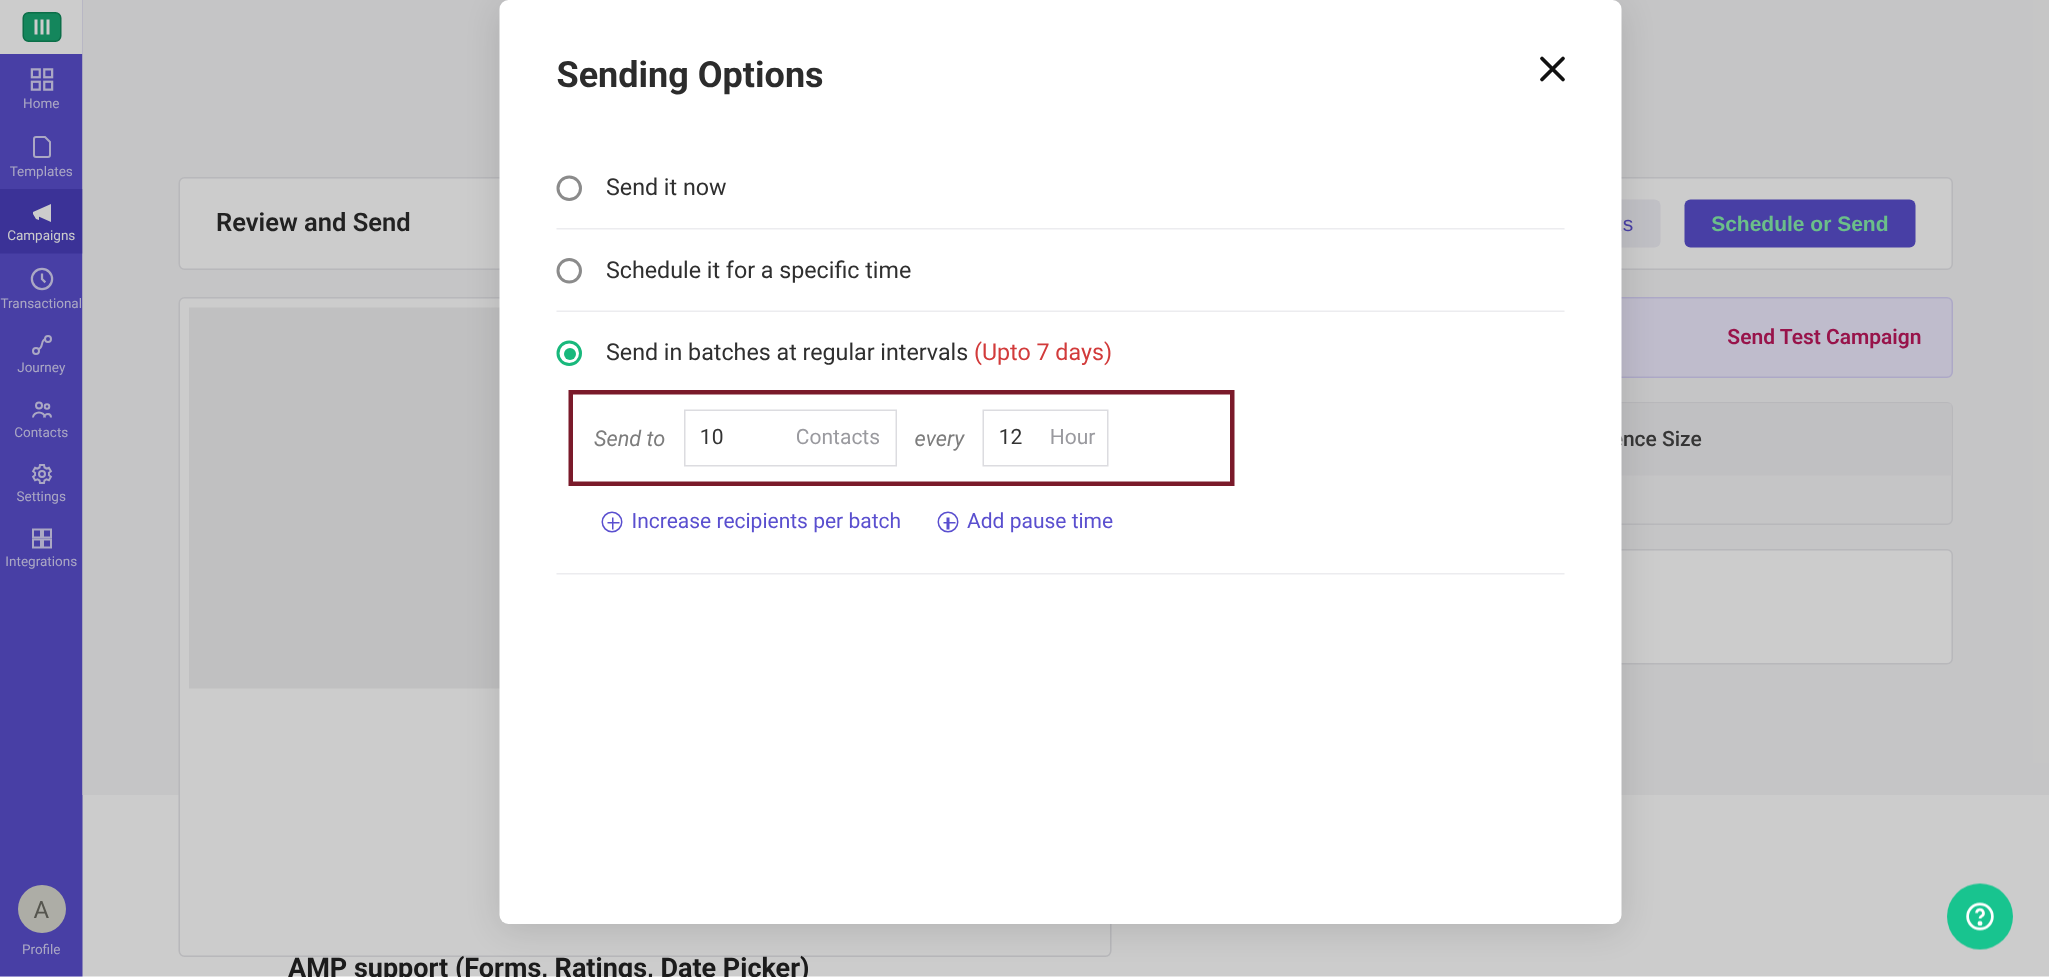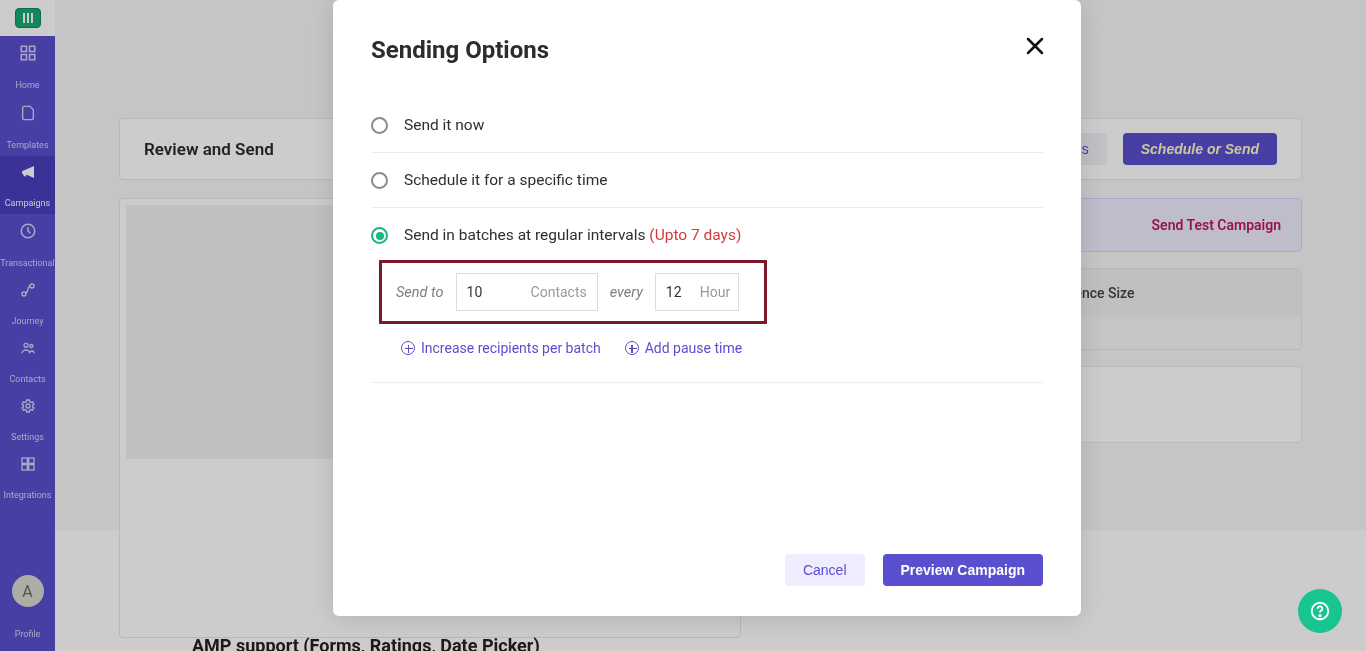--- a/index.html
+++ b/index.html
@@ -3,37 +3,37 @@
 <meta charset="utf-8">
 <style>
   * { box-sizing: border-box; margin: 0; padding: 0; }
   html, body { width: 1366px; height: 651px; overflow: hidden; font-family: -apple-system, BlinkMacSystemFont, "Segoe UI", Roboto, Arial, sans-serif; background: #fff; }
 
   
   .sidebar { position: absolute; left: 0; top: 0; width: 55px; height: 651px; background: #5a4fcf; color: #fff; display: flex; flex-direction: column; align-items: center; }
   .logo-box { width: 55px; height: 36px; background: #fff; display: flex; align-items: center; justify-content: center; }
   .logo-inner { width: 26px; height: 20px; background: #1aa873; border-radius: 4px; border: 1px solid #0e8a5a; display:flex; align-items:center; justify-content:center; }
   .logo-inner span { width: 2px; height: 10px; background:#fff; margin: 0 1px; display:inline-block; }
-  .nav-item { width: 55px; padding: 8px 0 6px; display: flex; flex-direction: column; align-items: center; justify-content: center; font-size: 9px; color: #d6d2f5; gap: 18px; cursor: pointer; }
+  .nav-item { width: 55px; padding: 8px 0 6px; display: flex; flex-direction: column; align-items: center; justify-content: center; font-size: 9px; color: #d6d2f5; gap: 3px; cursor: pointer; }
   .nav-item.active { background: #4a3fbd; color: #fff; }
   .nav-icon { display:flex; align-items:center; justify-content:center; }
   .nav-spacer { flex: 1; }
   .avatar-circle { width: 32px; height: 32px; border-radius: 50%; background: #d9d9d0; color: #6b6b62; display:flex; align-items:center; justify-content:center; font-size: 16px; margin-bottom: 4px; }
 
   
   .main { position: absolute; left: 55px; top: 0; right: 0; height: 530px; background: #f7f7f8; }
   .content-pad { position: absolute; left: 0; right: 0; top: 0; bottom: 0; padding: 0 64px; }
 
   .card { background: #fff; border: 1px solid #e6e6ea; border-radius: 4px; }
   .header-card { margin-top: 118px; height: 62px; display:flex; align-items:center; padding: 0 24px; justify-content: space-between; }
   .header-title { font-size: 17px; font-weight: 600; color: #2b2b2b; }
   .header-actions { display:flex; gap: 16px; align-items:center; }
   .btn { border-radius: 4px; padding: 8px 18px; font-size: 14px; cursor:pointer; border: none; }
   .btn-light { background: #f1f0f7; color: #5a4fcf; }
-  .btn-primary { background: #5a4fcf; color: #fef9c3; font-weight:600;font-style:italic; }
+  .btn-primary { background: #5a4fcf; color: #86efac; font-weight:600; }
 
   .lower-wrap { margin-top: 18px; display: flex; gap: 16px; }
   .big-card { flex: 1; height: 440px; position: relative; }
   .inner-gray { position: absolute; left:6px; right:6px; top:6px; height: 254px; background:#f1f1f2; }
   .welcome { position:absolute; top:168px; left:0; right:0; text-align:center; color:#444; font-size:22px; font-weight:600; }
   .tagline { position:absolute; top:208px; left:0; right:0; text-align:center; color:#666; font-size:15px; }
   .amp { position:absolute; top:436px; left:72px; color:#222; font-size:18px; font-weight:700; }
 
   .right-col { width: 545px; display:flex; flex-direction:column; gap: 16px; }
   .banner { background:#efecff; border:1px solid #d9d3f9; border-radius:4px; padding: 18px 20px; display:flex; justify-content:space-between; align-items:center; color:#444; font-size:14px; }
@@ -60,21 +60,21 @@
   .options { margin-top: 34px; }
   .opt-row { display:flex; align-items:flex-start; gap: 16px; padding: 18px 0; border-bottom:1px solid #ececef; }
   .opt-row.noborder { border-bottom:none; padding-bottom:8px; }
   .radio { width:17px; height:17px; border:2px solid #8b8b8b; border-radius:50%; flex-shrink:0; margin-top:1px; position:relative; }
   .radio.selected { border-color:#18b87c; }
   .radio.selected::after { content:""; position:absolute; left:2.5px; top:2.5px; width:8px; height:8px; background:#18b87c; border-radius:50%; }
   .opt-label { font-size:15.5px; color:#2f2f2f; }
   .opt-warn { color:#d23b3b; }
   .opt-sub { font-size:12.5px; color:#8a8a8a; margin-top:5px; }
 
-  .batch-box { margin: 8px 0 0 8px; border: 3px solid #7a1a2a; padding: 10px 14px; display:flex; align-items:center; gap: 0; width: 388px; }
+  .batch-box { margin: 8px 0 0 8px; border: 3px solid #7a1a2a; padding: 10px 14px; display:flex; align-items:center; gap: 0; width: 444px; }
   .batch-box .lbl { font-size:14.5px; font-style: italic; color: #7d7d7d; }
   .mini-input { border:1px solid #dcdce0; height:38px; display:flex; align-items:center; padding: 0 10px; font-size:14px; color:#333; }
   .mini-input .suffix { color:#9a9a9f; margin-left:36px; }
   .gap12 { width:12px; }
   .num { min-width: 28px; text-align:left; }
 
   .links-row { display:flex; gap: 24px; margin: 16px 0 0 30px; color:#5a4fcf; font-size:14px; }
   .link { display:flex; align-items:center; gap:6px; cursor:pointer; }
   .plus-circle { width:14px; height:14px; border:1.5px solid #5a4fcf; border-radius:50%; position:relative; }
   .plus-circle::before, .plus-circle::after { content:""; position:absolute; background:#5a4fcf; }
@@ -282,24 +282,20 @@
       </div>
       <div class="link">
         <span class="plus-circle"></span>
         <span>Add pause time</span>
       </div>
     </div>
 
     <div class="section-divider"></div>
   </div>
 
-  <div class="modal-footer">
-    <button class="btn btn-cancel">Cancel</button>
-    <button class="btn btn-preview">Preview Campaign</button>
-  </div>
 </div>
 
 <div class="help-fab">
   <svg width="22" height="22" viewBox="0 0 24 24" fill="none" stroke="#fff" stroke-width="2">
       <circle cx="12" cy="12" r="9"></circle>
       <path d="M9.5 9.5a2.5 2.5 0 1 1 3.5 2.3c-.8.4-1 1-1 1.7"></path>
       <circle cx="12" cy="17" r="0.8" fill="#fff"></circle>
     </svg>
 </div>
 

